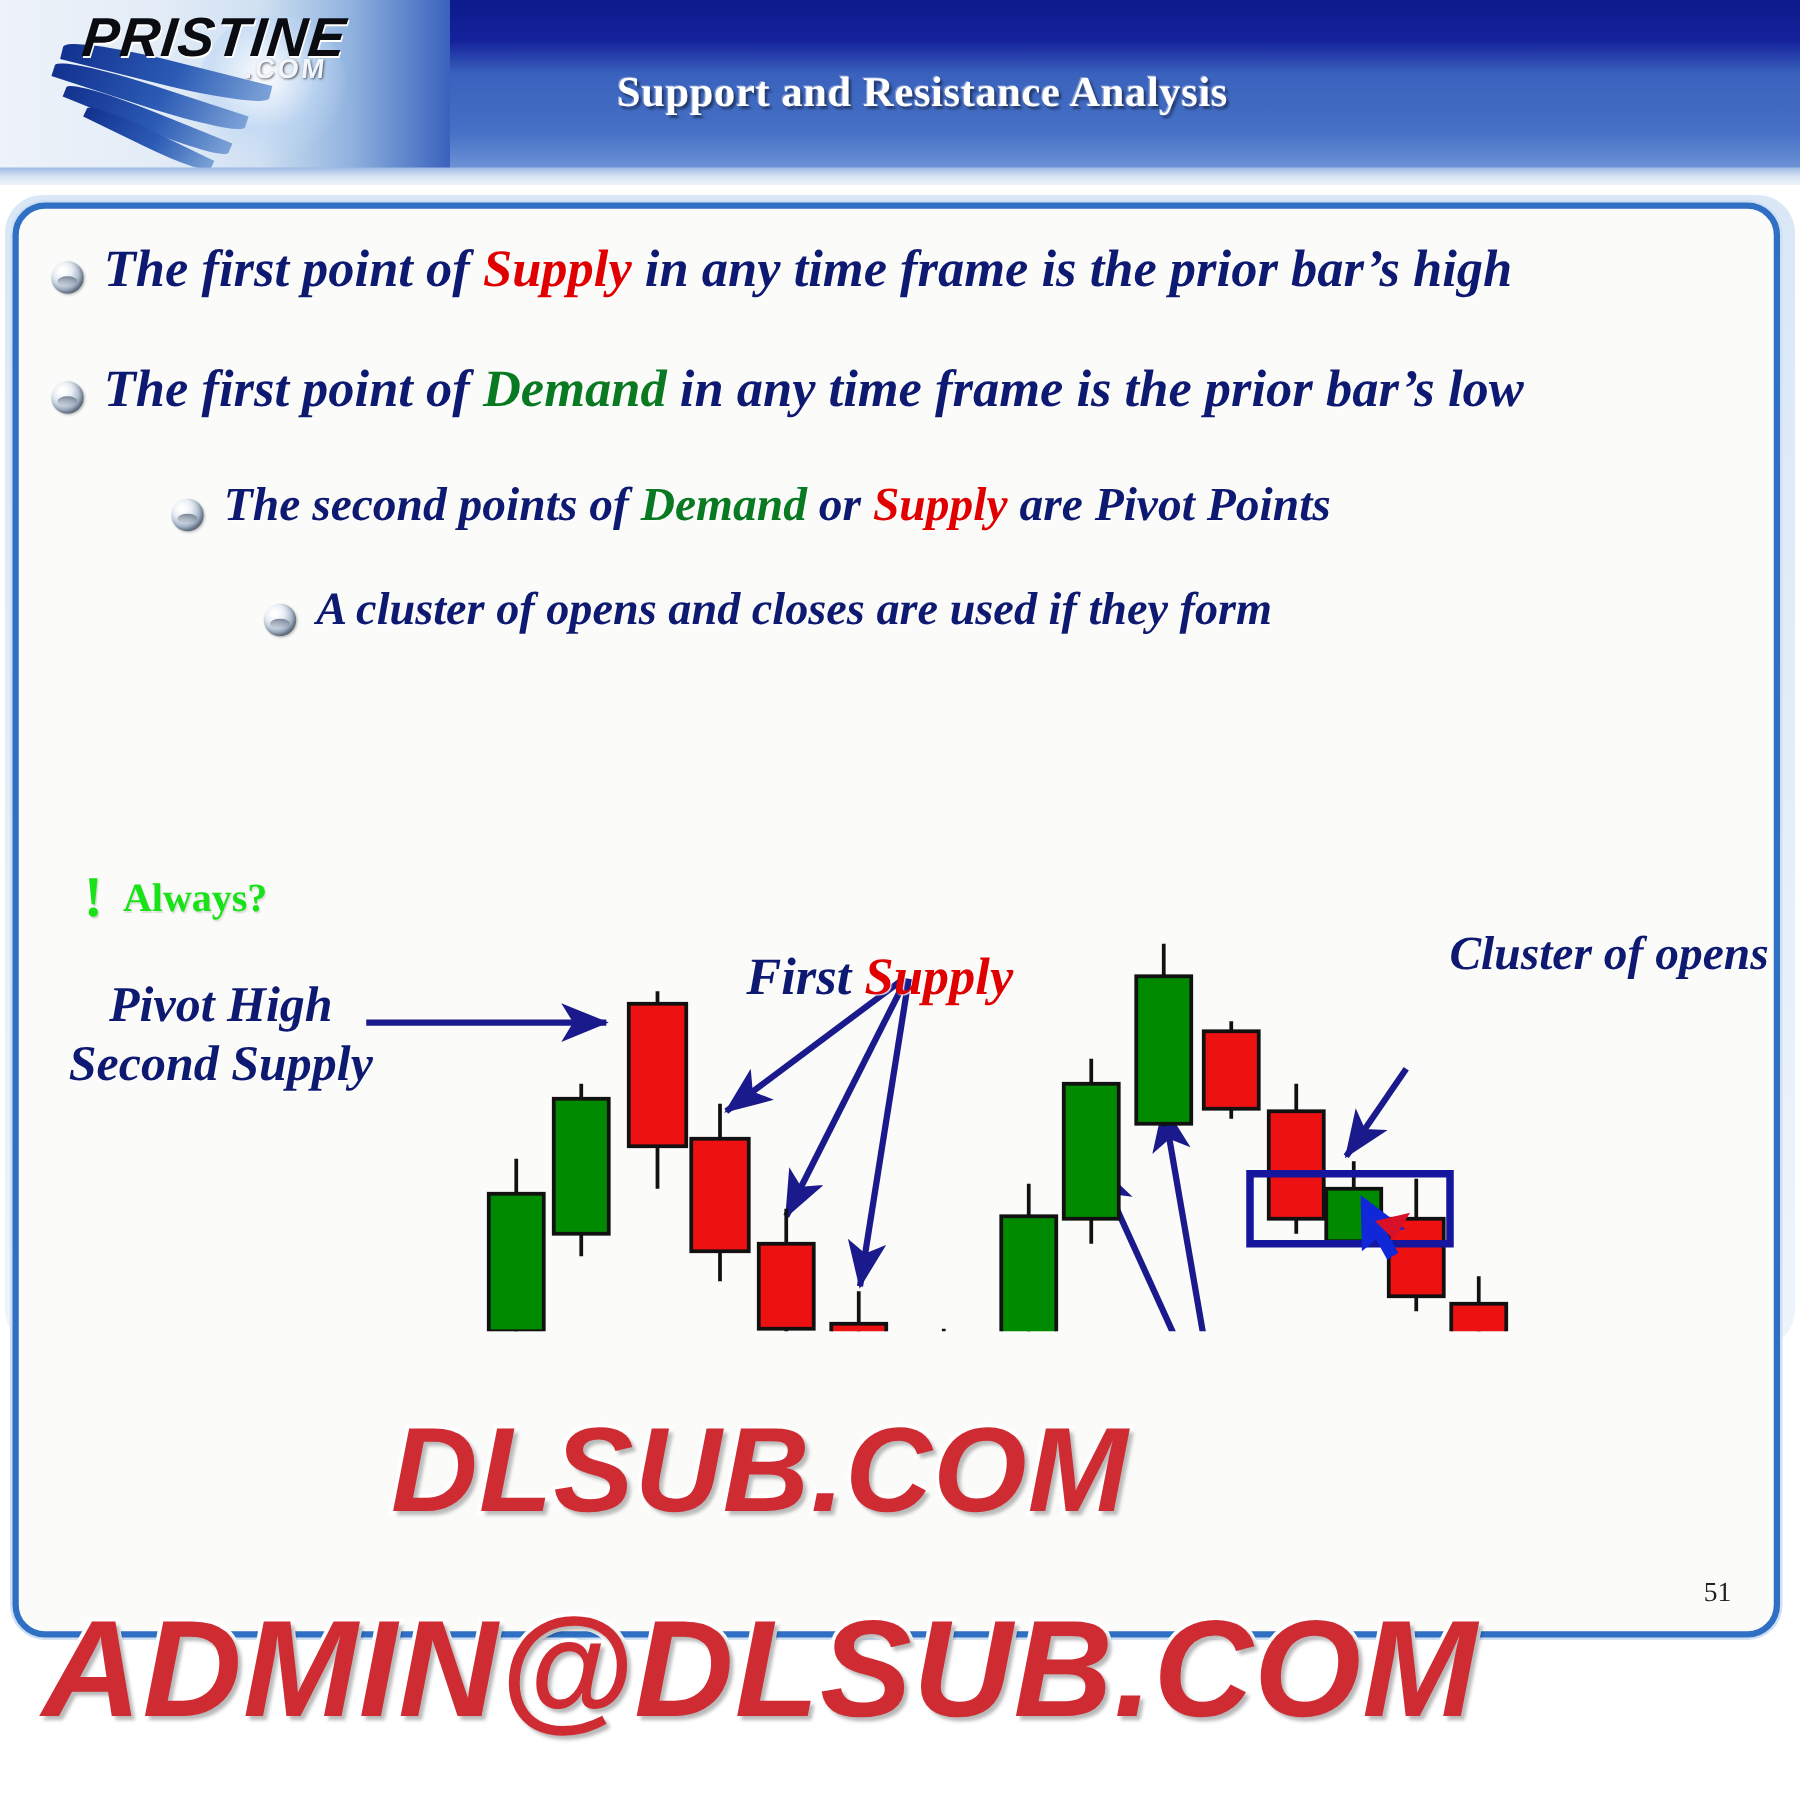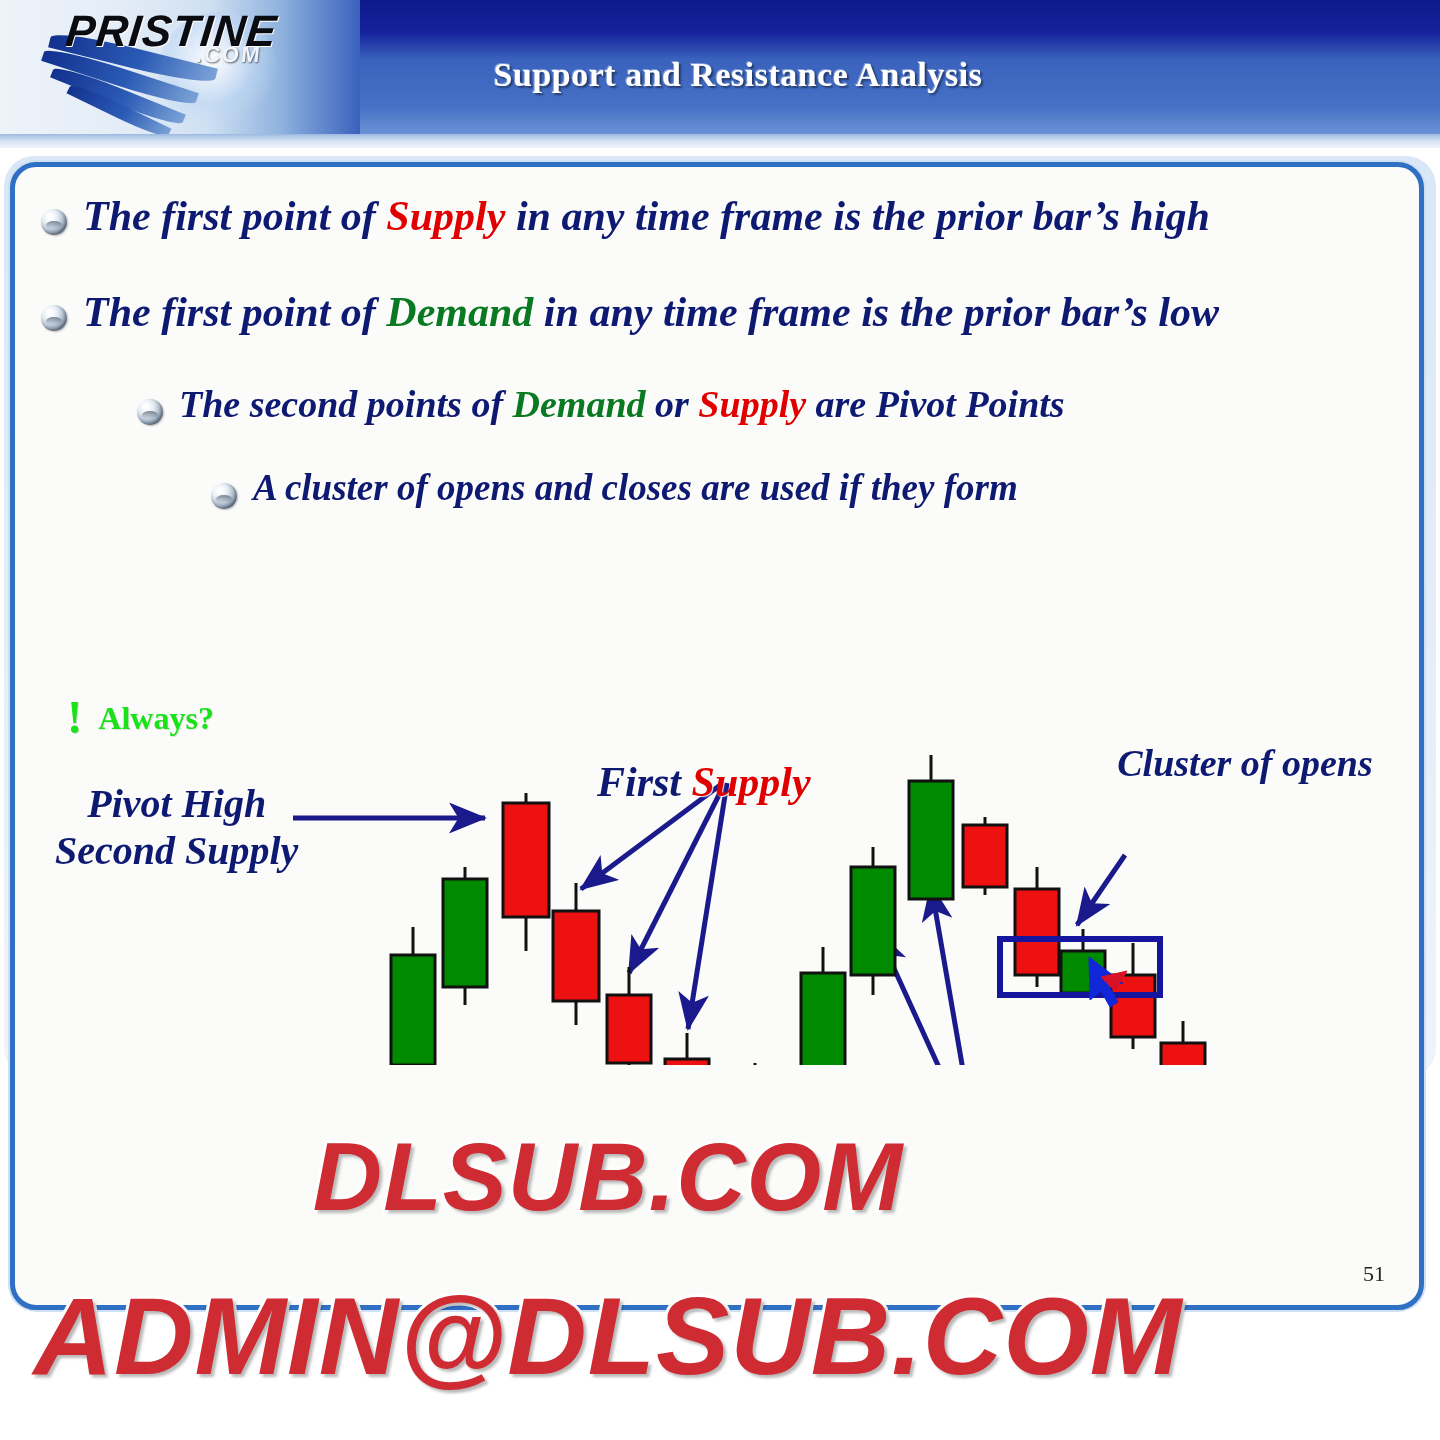--- a/index.html
+++ b/index.html
@@ -122,21 +122,21 @@
 
   .lbl{
     position:absolute;
     font-family:"Liberation Serif", serif;
     font-weight:bold;font-style:italic;
     color:#0e1a72;white-space:nowrap;
     text-shadow:1px 1px 1px rgba(255,255,255,.9);
   }
   .lbl-pivot-high{left:40px;top:613px;font-size:40px;line-height:1.18;text-align:center;}
   .lbl-first-supply{left:582px;top:570px;font-size:42px;margin-top:21px;}
-  .lbl-cluster{left:1060px;top:575px;font-size:38px;line-height:1.15;text-align:center;width:340px;}
+  .lbl-cluster{left:1060px;top:575px;font-size:38px;line-height:1.15;text-align:right;width:340px;}
 
   .pagenum{
     position:absolute;right:34px;bottom:18px;
     font-family:"Liberation Serif", serif;
     font-size:22px;color:#222;
   }
 
   
   .wm{
     position:absolute;left:0;width:1216px;text-align:center;

